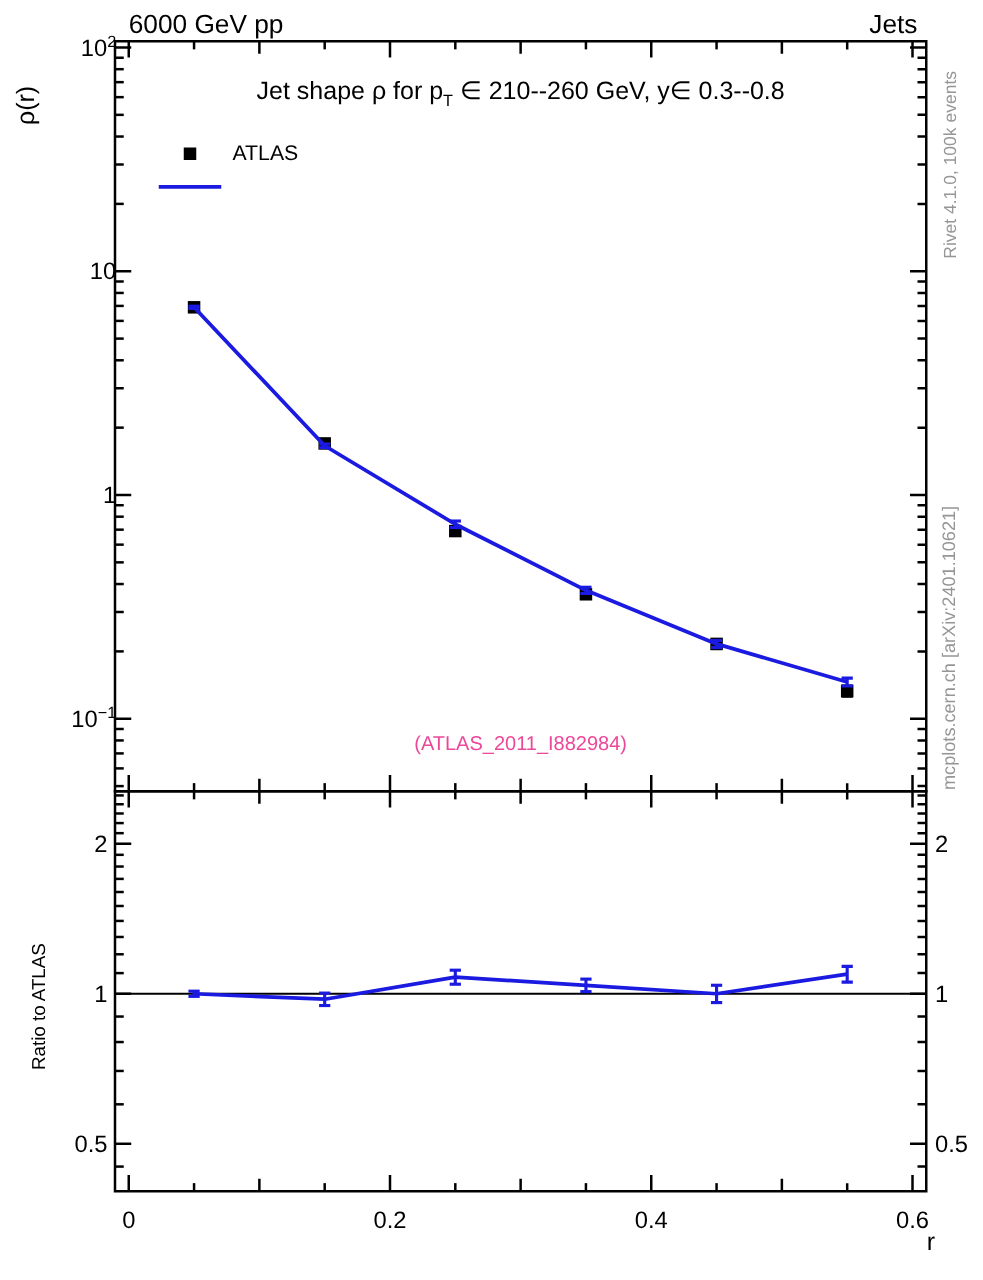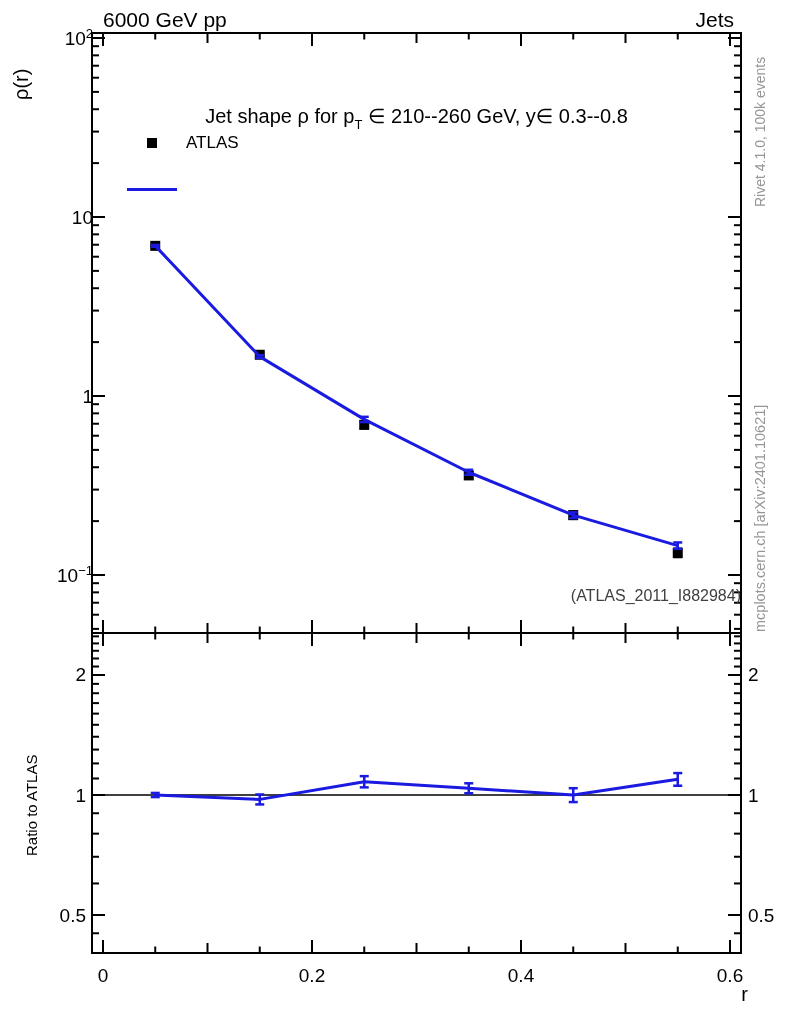--- a/index.html
+++ b/index.html
@@ -1,24 +1,24 @@
 <!DOCTYPE html>
 <html><head>
 <meta charset="utf-8">
 <style>
   html,body{margin:0;padding:0;background:#fff;}
   .page{position:relative;width:786px;height:1024px;background:#fff;
         font-family:"Liberation Sans",sans-serif;color:#000;overflow:hidden;}
   .abs{position:absolute;white-space:nowrap;}
   .rot{position:absolute;white-space:nowrap;transform:rotate(-90deg);transform-origin:0 0;}
   .hdr{font-size:21px;}
-  .title{position:absolute;left:92px;top:60px;width:649px;text-align:center;font-size:20px;margin-top:44px;}
+  .title{position:absolute;left:92px;top:60px;width:649px;text-align:center;font-size:20px;}
   .title sub{font-size:13px;vertical-align:-6px;}
   .legend{position:absolute;left:126px;top:110px;}
-  .lrow{display:flex;align-items:center;height:26px;margin-top:20px;}
+  .lrow{display:flex;align-items:center;height:26px;}
   .lmark{width:52px;display:flex;justify-content:center;align-items:center;}
   .sq{width:10px;height:10px;display:inline-block;}
   .lline{width:50px;height:3px;display:inline-block;}
   .llabel{font-size:17px;padding-left:8px;}
   .watermark{position:absolute;left:92px;top:587px;width:649px;text-align:center;font-size:16px;}
   .xlab{position:absolute;left:92px;top:983px;width:656px;text-align:right;font-size:20px;}
   svg{position:absolute;left:0;top:0;}
 </style>
 </head>
 <body>
@@ -293,21 +293,21 @@
         </span>
       <span class="llabel">ATLAS</span>
     </div>
     <div class="lrow">
       <span class="lmark">
           <span class="lline" id="leg-line" style="background: rgb(26, 26, 224);"></span>
         </span>
     </div>
   </div>
 
-  <div class="watermark" id="wm" style="color: #404040; text-align: right;">(ATLAS_2011_I882984)</div>
+  <div class="watermark" id="wm" style="color: #ec4899;">(ATLAS_2011_I882984)</div>
 
   <div class="rot" id="note-top" style="left: 752px; top: 207px; font-size: 14px; color: rgb(150, 150, 150);">Rivet 4.1.0,  100k events</div>
   <div class="rot" id="note-bottom" style="left: 752px; top: 632px; font-size: 14.5px; color: rgb(150, 150, 150);">mcplots.cern.ch [arXiv:2401.10621]</div>
 
   <div class="rot" style="left:23px;top:856px;font-size:15px;">Ratio to ATLAS</div>
 
   <div class="xlab">r</div>
 </div>
 
 </body></html>

